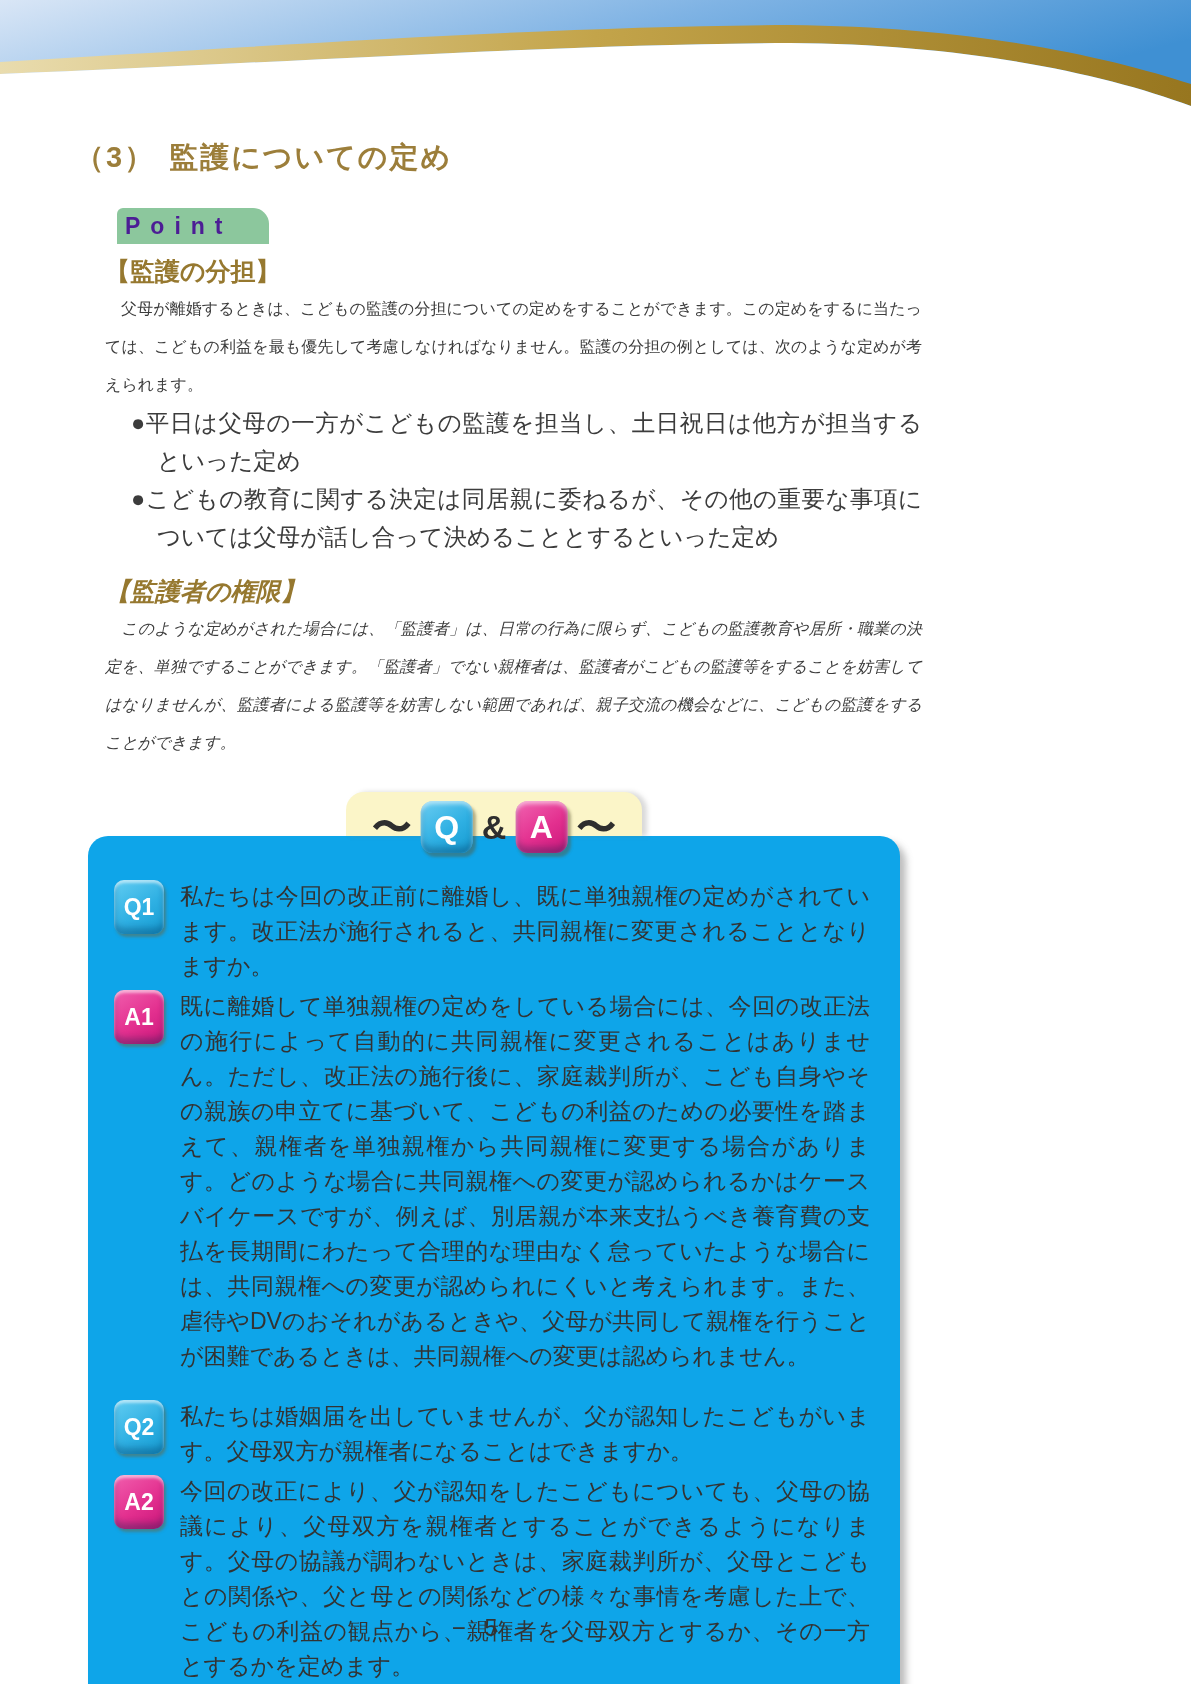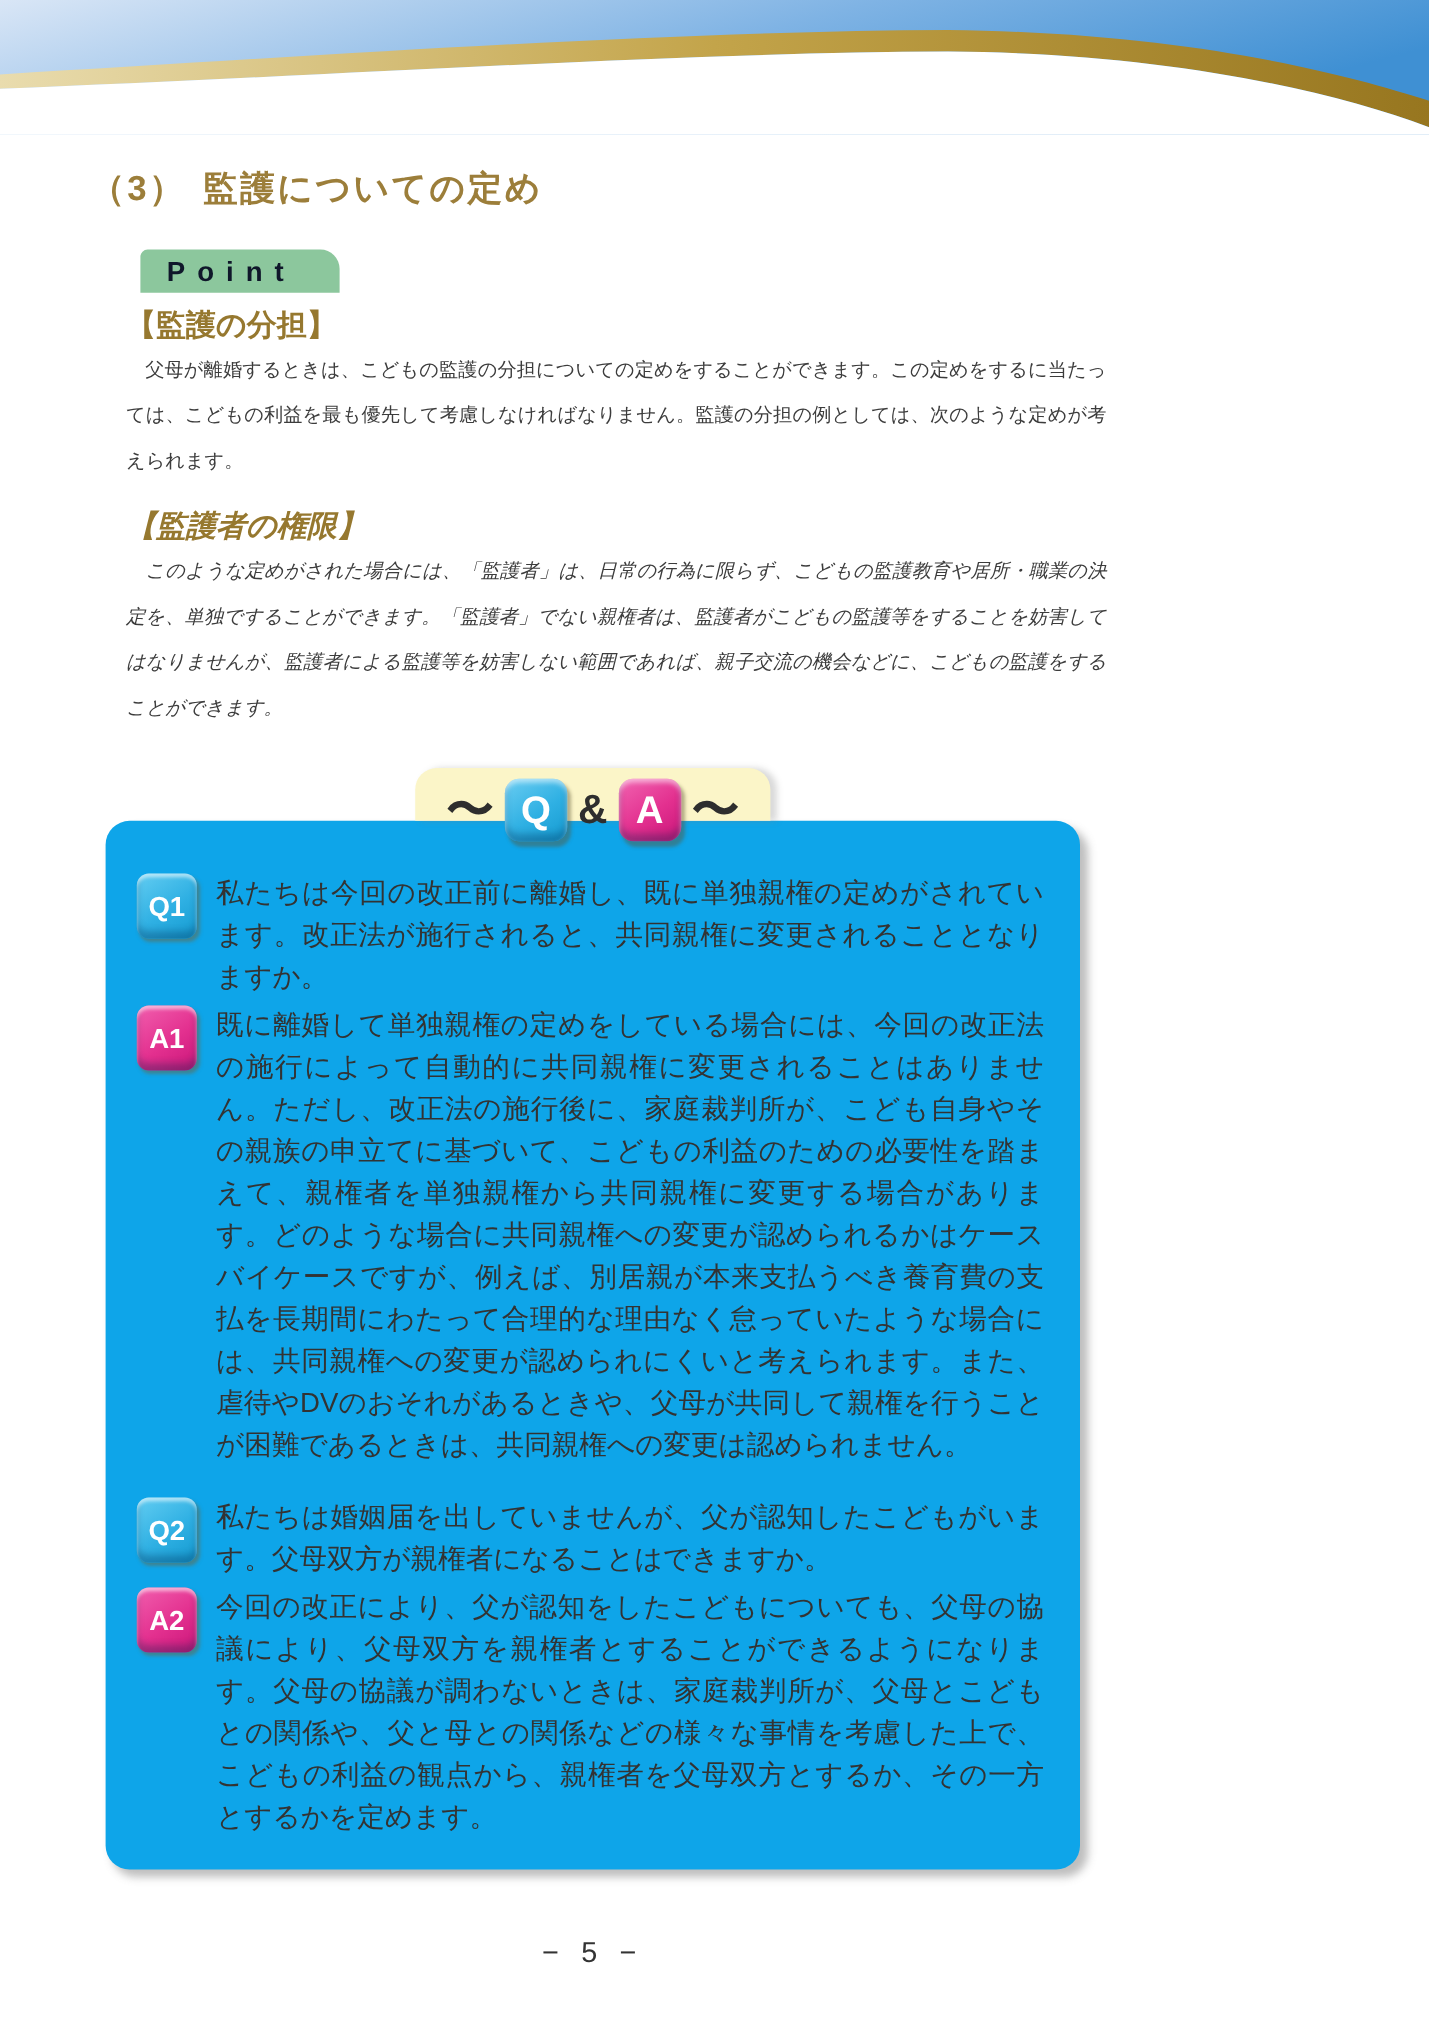--- a/index.html
+++ b/index.html
@@ -24,25 +24,25 @@
     color:#9c7e3a;
     letter-spacing:2px;
   }
   .page-title .ttl-num{margin-right:14px;}
 
   
   .point-block{margin:30px 66px 0 117px;}
   .point-tab{
     display:inline-block;
     background:#8cc79d;
-    color:#0f172a;
+    color:#4c1d95;
     font-weight:bold;
     font-size:23px;
     letter-spacing:10px;
-    padding:5px 14px 4px 22px;
+    padding:5px 14px 4px 8px;
     border-radius:6px 16px 0 0;
     min-width:130px;
   }
   .point-box{
     background:#dcedda;
     box-shadow:5px 5px 5px rgba(120,120,120,.35);
     padding:13px 22px 14px 22px;
     font-size:24px;
     line-height:30px;
     color:#3c3c3c;
@@ -173,20 +173,24 @@
     <span class="ttl-num">（3）</span><span>監護についての定め</span>
   </h1>
 
   <div class="point-block">
     <div class="point-tab">Point</div>
   </div>
 
   <section class="doc-section first">
     <h2 class="sec-heading">【監護の分担】</h2>
     <p class="sec-para">　父母が離婚するときは、こどもの監護の分担についての定めをすることができます。この定めをするに当たっては、こどもの利益を最も優先して考慮しなければなりません。監護の分担の例としては、次のような定めが考えられます。</p>
+    <ul class="bullet-list">
+      <li class="bullet-item">●平日は父母の一方がこどもの監護を担当し、土日祝日は他方が担当するといった定め</li>
+      <li class="bullet-item">●こどもの教育に関する決定は同居親に委ねるが、その他の重要な事項については父母が話し合って決めることとするといった定め</li>
+    </ul>
   </section>
 
   <section class="doc-section second">
     <h2 class="sec-heading">【監護者の権限】</h2>
     <p class="sec-para">　このような定めがされた場合には、「監護者」は、日常の行為に限らず、こどもの監護教育や居所・職業の決定を、単独ですることができます。「監護者」でない親権者は、監護者がこどもの監護等をすることを妨害してはなりませんが、監護者による監護等を妨害しない範囲であれば、親子交流の機会などに、こどもの監護をすることができます。</p>
   </section>
 
   <div class="qa-wrap">
     <div class="qa-header">
       <div class="qa-tab"></div>

